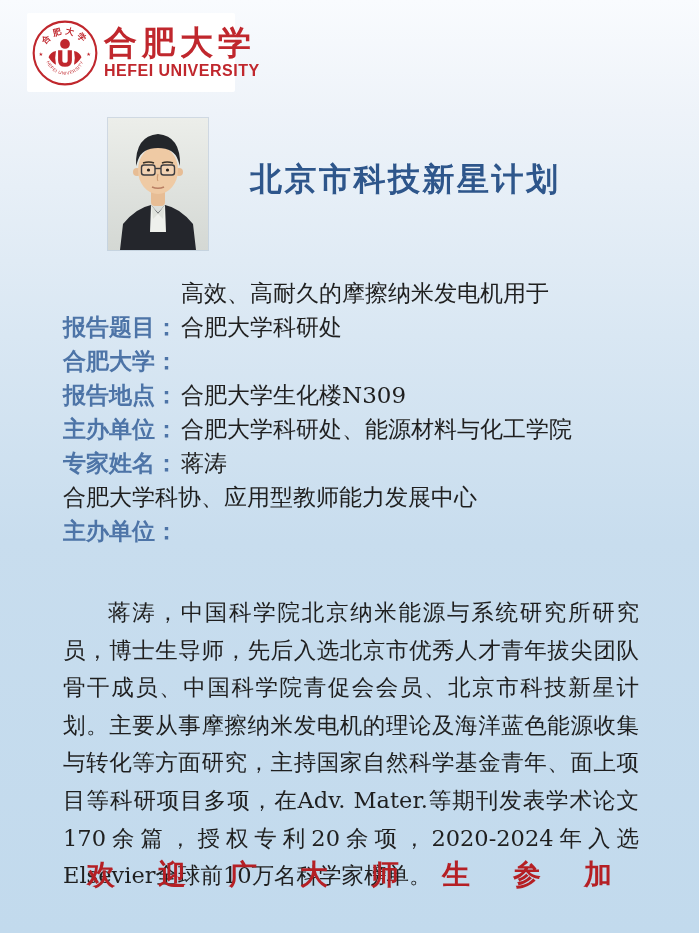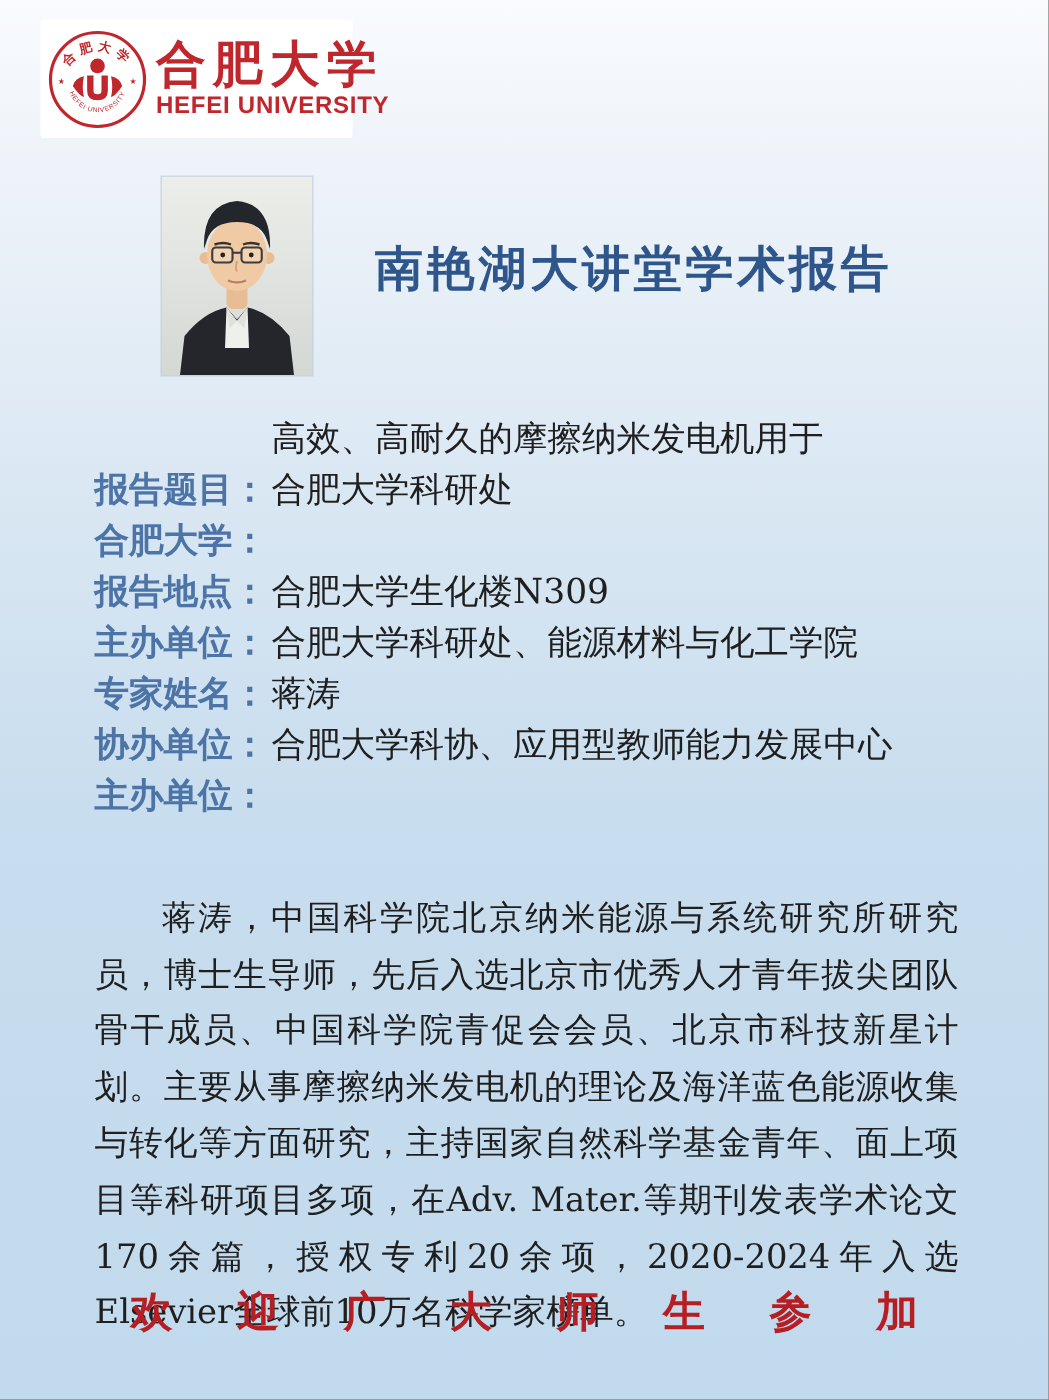--- a/index.html
+++ b/index.html
@@ -122,21 +122,21 @@
     <rect x="53" y="47" width="13.5" height="10" rx="2.5" fill="rgba(255,255,255,0.18)" stroke="#3c3c40" stroke-width="1.4"></rect>
     <line x1="47" y1="50.5" x2="53" y2="50.5" stroke="#3c3c40" stroke-width="1.4"></line>
 
     <circle cx="40.5" cy="52" r="1.6" fill="#26221e"></circle>
     <circle cx="59.5" cy="52" r="1.6" fill="#26221e"></circle>
 
     <path d="M50,56 Q48.6,61 50,63" stroke="#cf9f76" stroke-width="1.2" fill="none"></path>
     <path d="M44,69 Q50,71.6 56,69" stroke="#b97f63" stroke-width="1.5" fill="none"></path>
   </svg>
 
-  <div class="title">南艳湖大讲堂学术报告</div>
+  <div class="title">北京市科技新星计划</div>
 
   <div class="details">
     <div class="drow">
       <span class="dlabel">报告题目：</span>
       <span class="dvalue">高效、高耐久的摩擦纳米发电机用于
 合肥大学科研处</span>
     </div>
     <div class="drow">
       <span class="dlabel">合肥大学：</span>
     </div>
@@ -146,21 +146,20 @@
     </div>
     <div class="drow">
       <span class="dlabel">主办单位：</span>
       <span class="dvalue">合肥大学科研处、能源材料与化工学院</span>
     </div>
     <div class="drow">
       <span class="dlabel">专家姓名：</span>
       <span class="dvalue">蒋涛</span>
     </div>
     <div class="drow">
-      <span class="dlabel">协办单位：</span>
       <span class="dvalue">合肥大学科协、应用型教师能力发展中心</span>
     </div>
     <div class="drow">
       <span class="dlabel">主办单位：</span>
       <span class="dvalue"></span>
     </div>
   </div>
 
   <div class="bio">蒋涛，中国科学院北京纳米能源与系统研究所研究员，博士生导师，先后入选北京市优秀人才青年拔尖团队骨干成员、中国科学院青促会会员、北京市科技新星计划。主要从事摩擦纳米发电机的理论及海洋蓝色能源收集与转化等方面研究，主持国家自然科学基金青年、面上项目等科研项目多项，在Adv. Mater.等期刊发表学术论文170余篇，授权专利20余项，2020-2024年入选Elsevier全球前10万名科学家榜单。</div>
 

